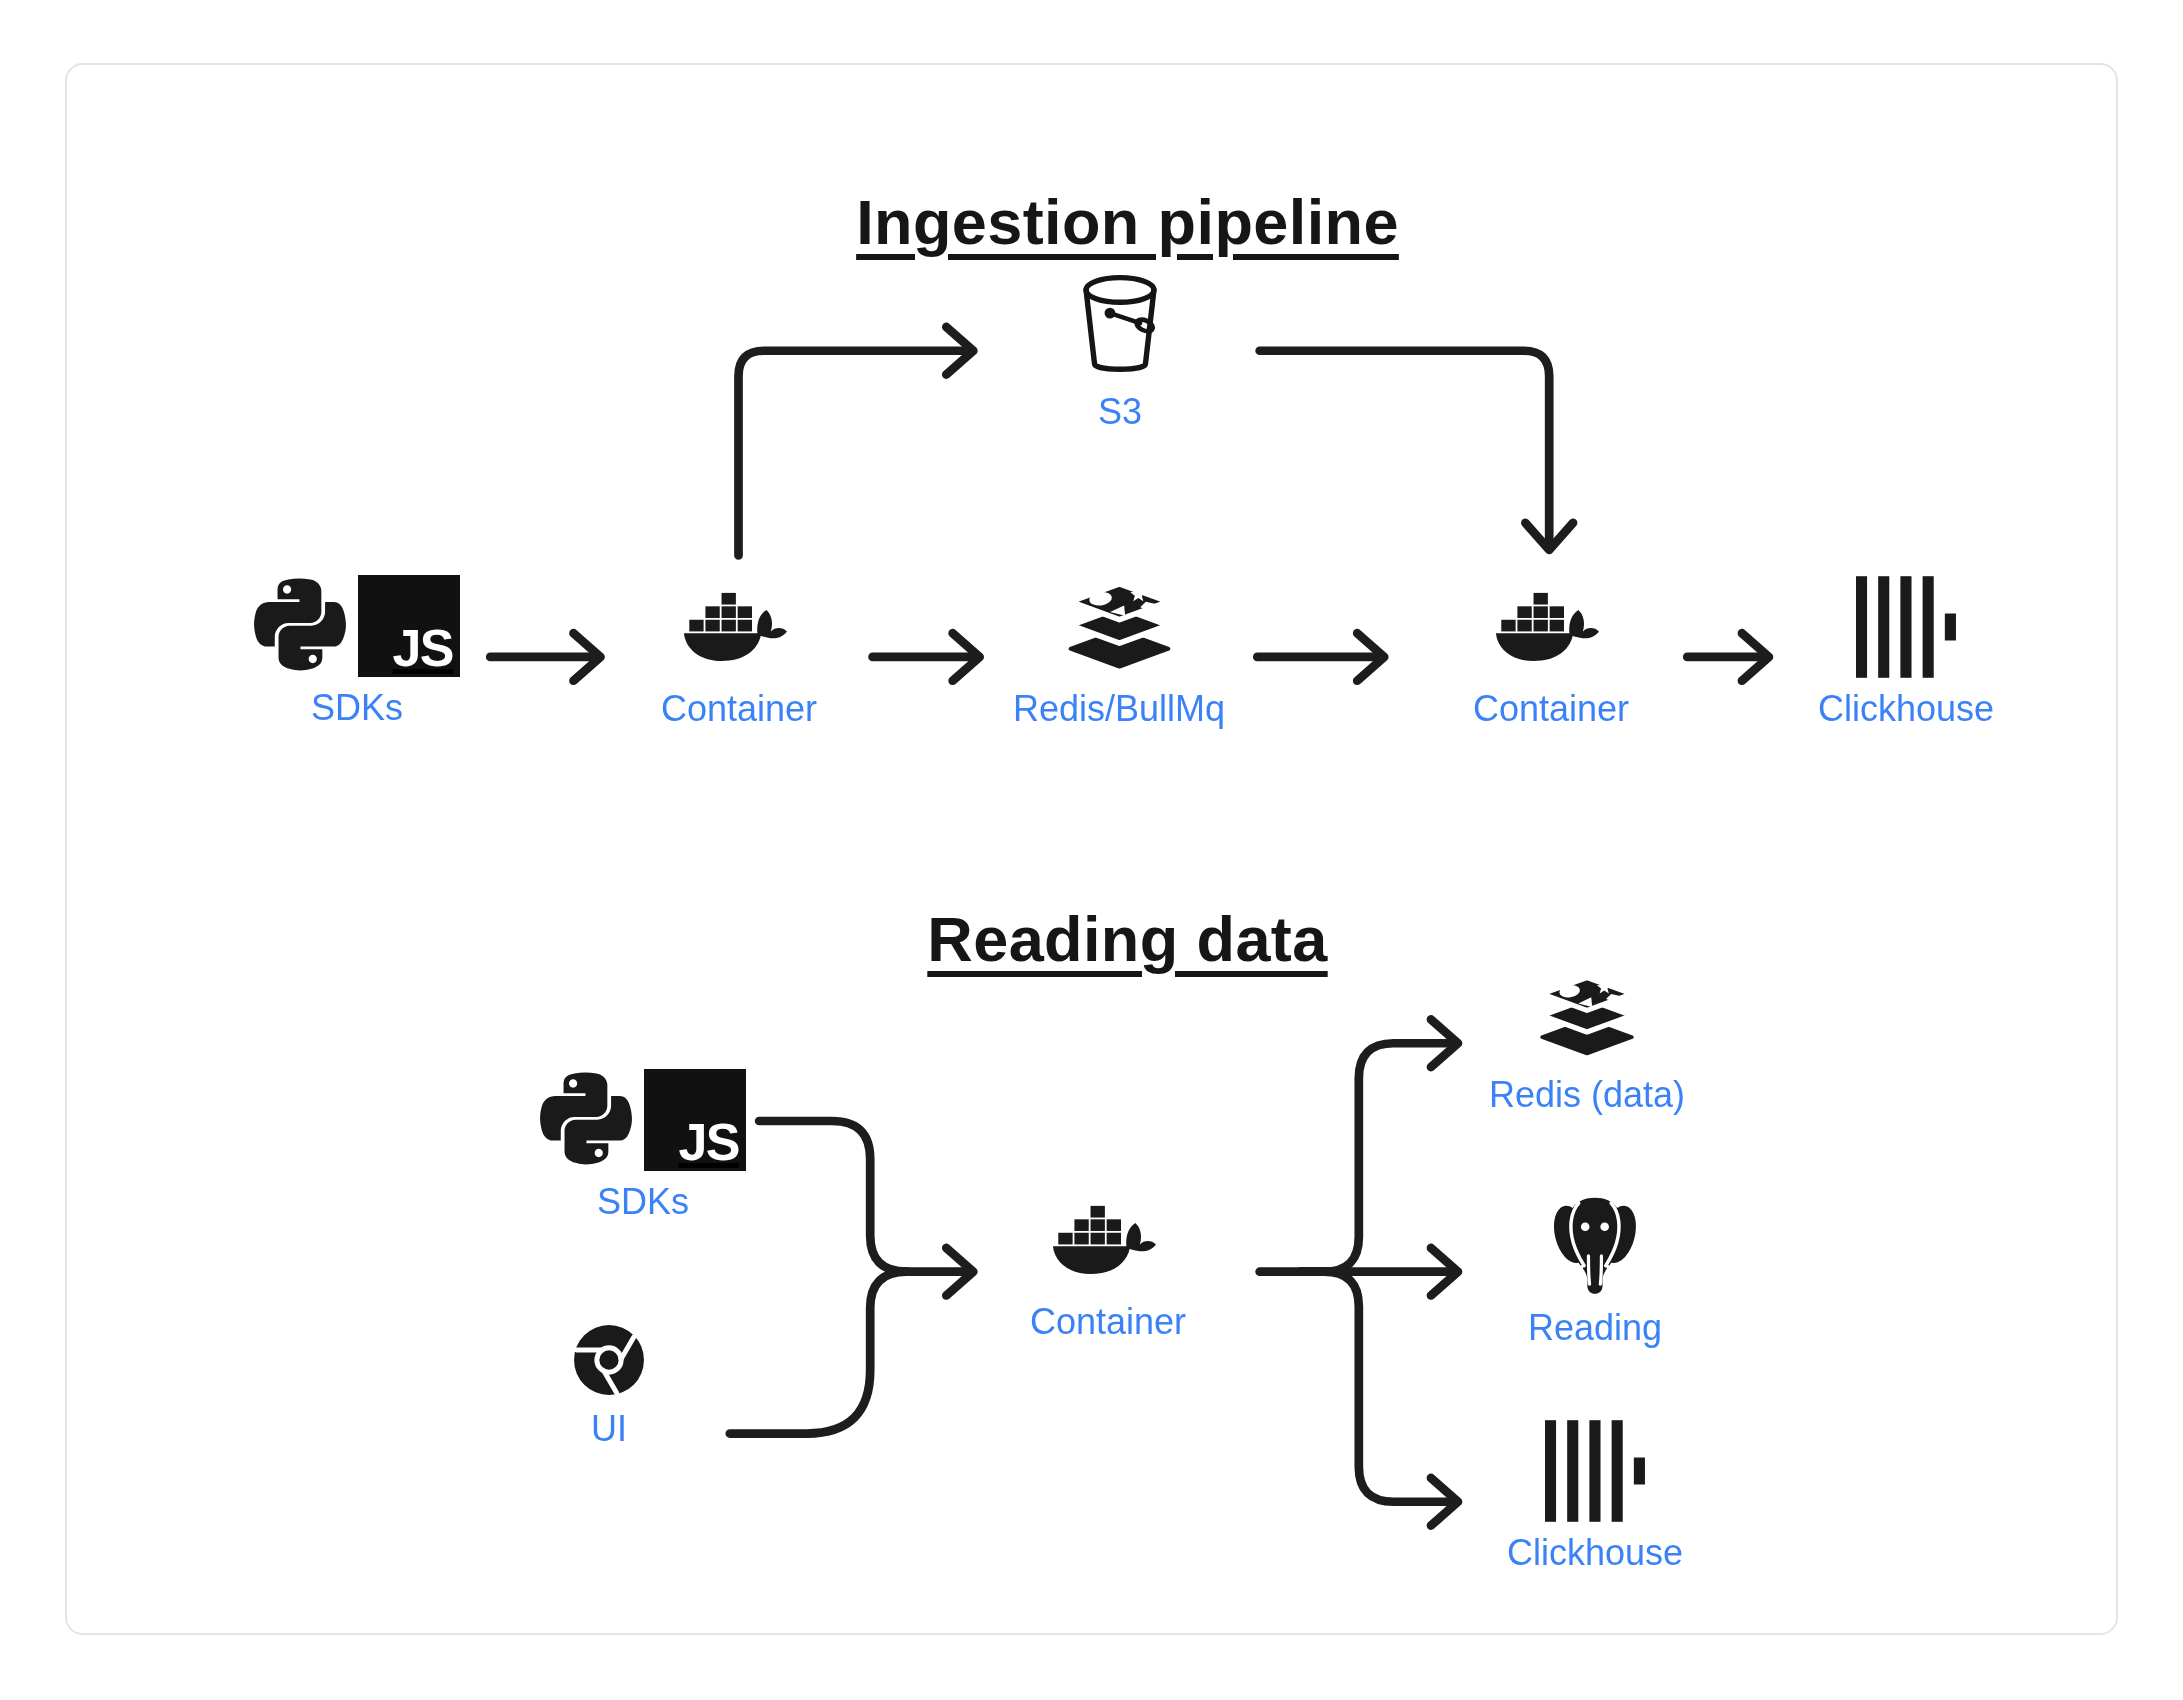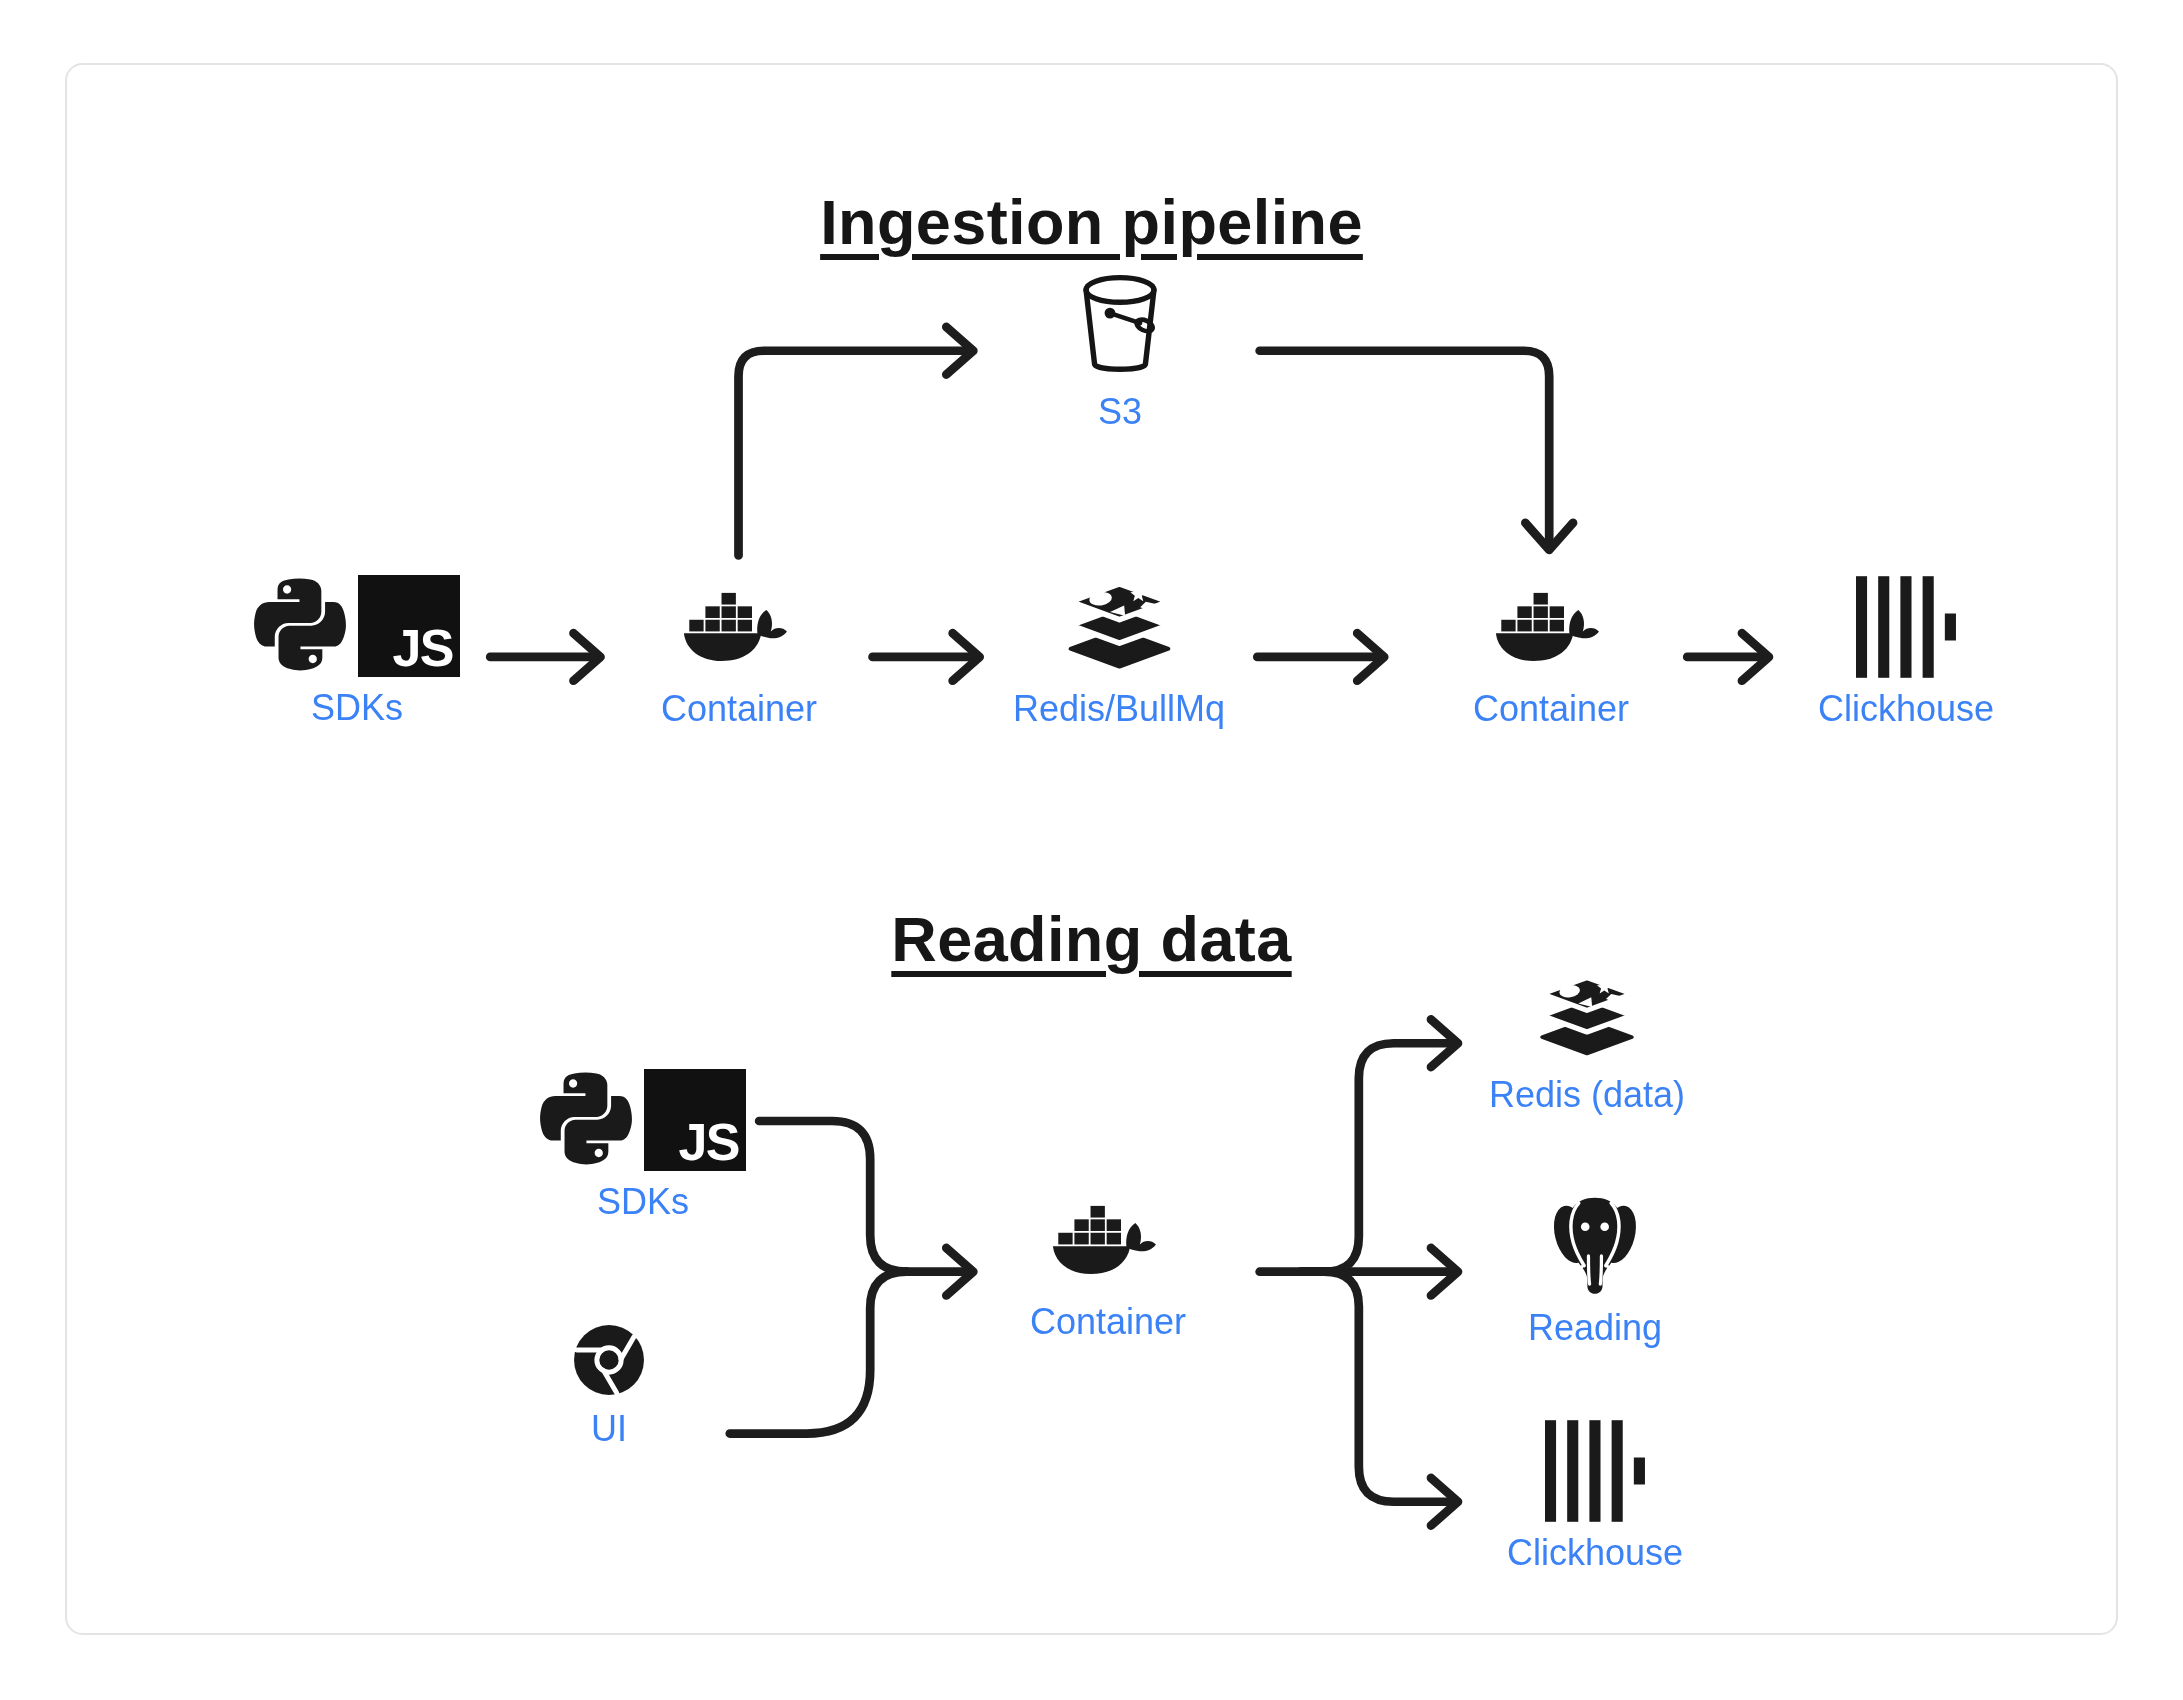--- a/index.html
+++ b/index.html
@@ -9,31 +9,31 @@
     font-family:"Liberation Sans", sans-serif;
   }
   .card{
     position:absolute;left:65px;top:63px;width:2053px;height:1572px;
     background:#ffffff;border:2.4px solid #e4e4e4;border-radius:17.5px;
     box-sizing:border-box;
   }
   .title{
     position:absolute;left:0;width:100%;text-align:center;margin:0;
     font-size:63px;font-weight:700;color:#161616;letter-spacing:0.4px;
-    text-decoration:underline;text-decoration-thickness:5.6px;text-underline-offset:10.3px;
+    text-decoration:underline;text-decoration-thickness:5.6px;text-underline-offset:10.3px;padding-left:36px;
   }
   .t-ingestion{top:121px;}
   .t-reading{top:838px;}
   svg.wires{position:absolute;left:0;top:0;width:2183px;height:1701px;}
   .wire{stroke:#1d1d1d;stroke-width:11;fill:none;stroke-linecap:round;stroke-linejoin:round;}
   .node{
     position:absolute;transform:translateX(-50%);
     display:flex;flex-direction:column;align-items:center;
   }
-  .icon-box{display:flex;align-items:flex-end;justify-content:center;gap:12px;}
+  .icon-box{display:flex;align-items:flex-end;justify-content:center;gap:12px;text-decoration:underline;}
   .label{
     margin-top:9.5px;font-size:36px;font-weight:400;color:#3b82f6;
     white-space:nowrap;text-align:center;
   }
   .ic{fill:#1a1a1a;}
   .js-badge{
     width:102px;height:102px;background:#111111;
     display:flex;align-items:flex-end;justify-content:flex-end;
     box-sizing:border-box;padding:0 7.1px 3.2px 0;
   }

